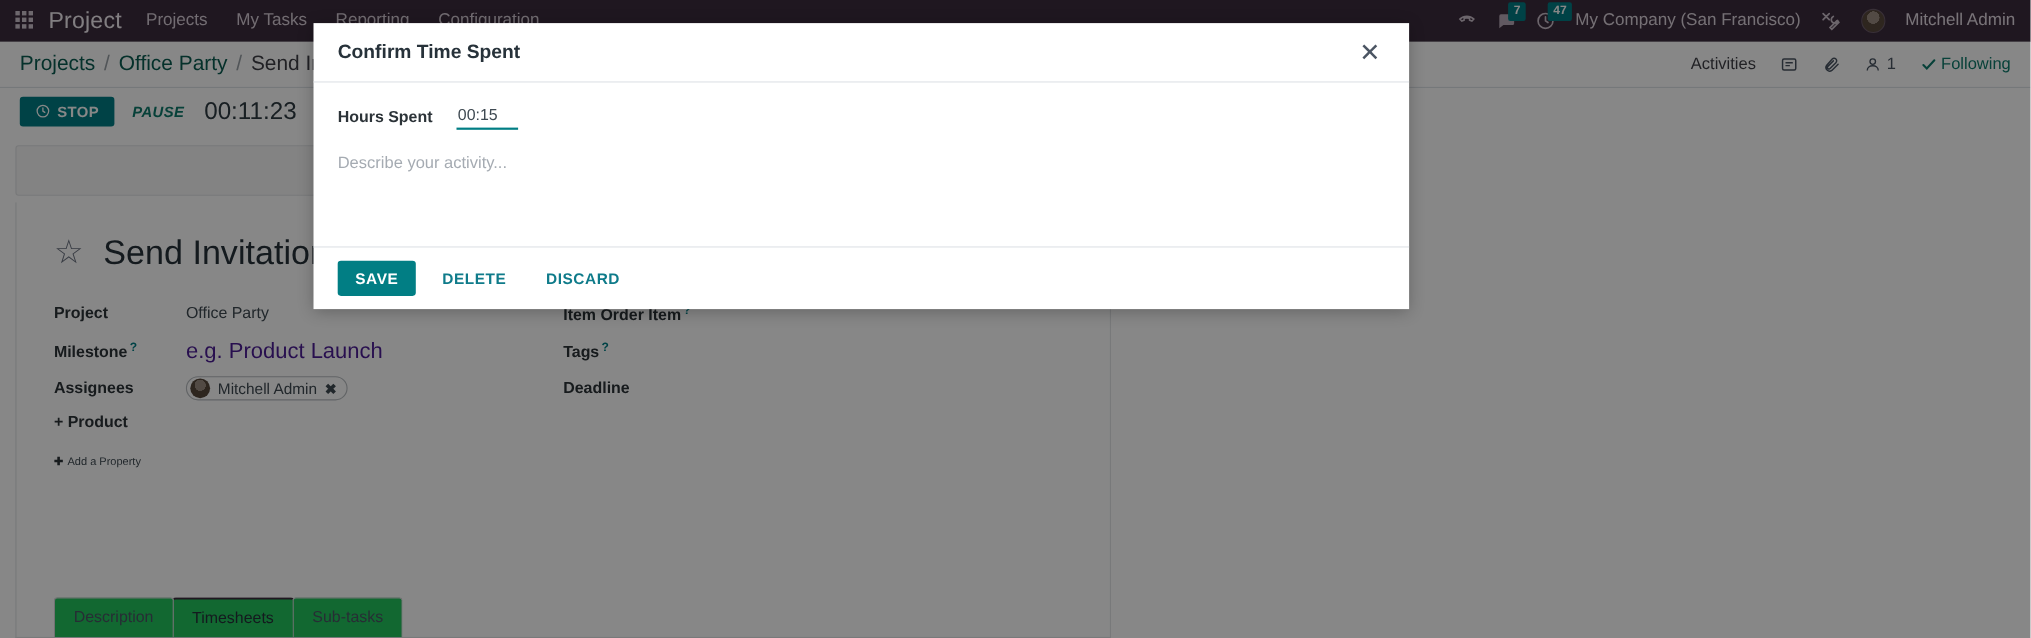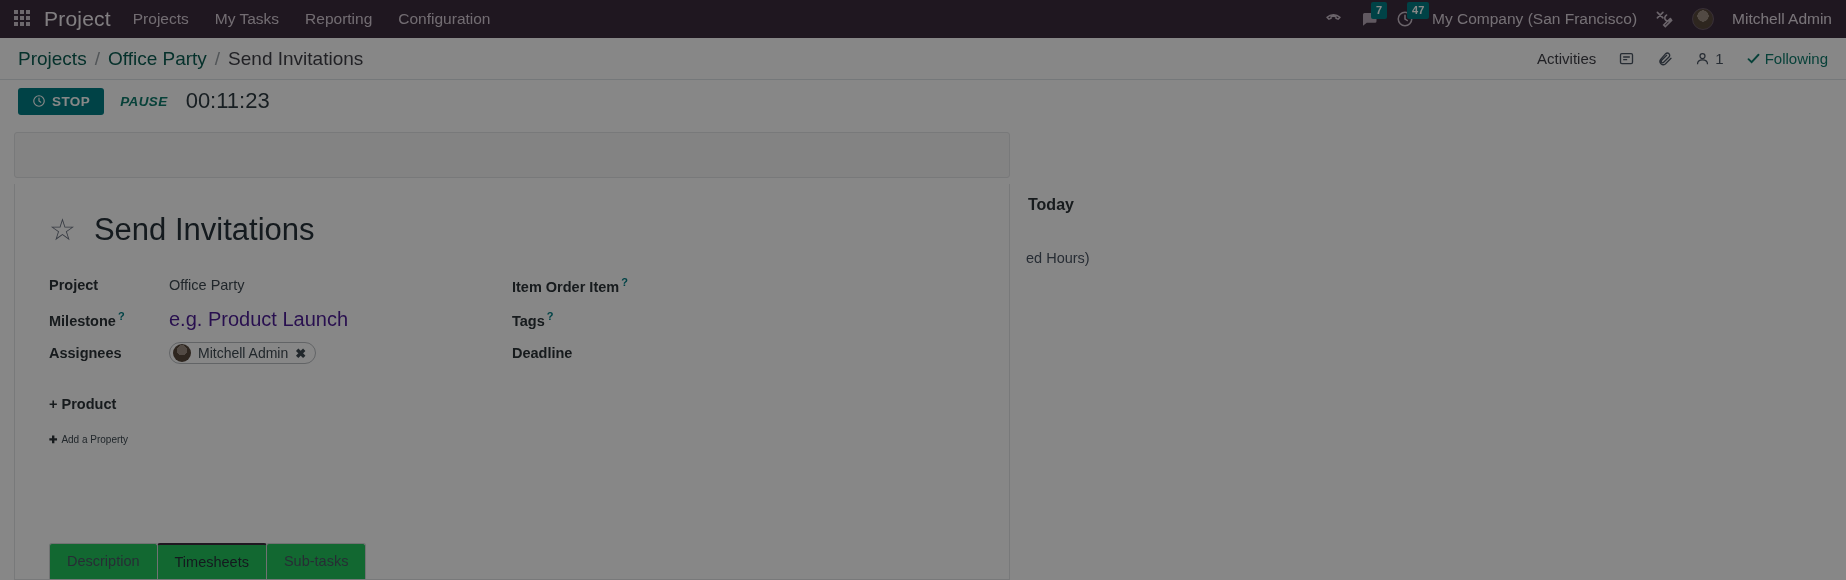--- a/index.html
+++ b/index.html
@@ -116,21 +116,21 @@
     display: inline-flex; align-items: center; gap: 7px;
     border: 1px solid #b9bdc1; border-radius: 11px;
     padding: 1px 9px 1px 3px; font-size: 14px; color: #3f4a52;
   }
   .chip-avatar {
     width: 18px; height: 18px; border-radius: 50%;
     background: radial-gradient(circle at 50% 35%, #9b8d80 0 34%, #57483c 35% 100%);
     display: inline-block;
   }
   .chip-x { color: #3f4a52; font-size: 13px; font-weight: 700; }
-  .add-product { font-size: 14.5px; font-weight: 700; color: #2c3338; margin-top: 26px; }
+  .add-product { font-size: 14.5px; font-weight: 700; color: #2c3338; margin-top: 6px; }
   .add-prop { font-size: 10px; color: #3f4a52; margin-top: 22px; }
   .add-prop b { color:#2c3338; margin-right: 4px; }
 
   .tabs { position: absolute; left: 34px; bottom: 0; display: flex; }
   .tab {
     border: 1px solid #d6d8da; border-bottom: none;
     padding: 9px 17px; font-size: 14.5px; color: #4b5563;
     background: #22c55e; border-radius: 3px 3px 0 0; margin-right: -1px;
   }
   .tab.active { border-top: 2px solid #3c2c3d; color: #27323a; }
@@ -362,14 +362,34 @@
     </div>
 
     <div class="chatter">
       <div class="chatter-head">Today</div>
       <div class="chatter-line">ed Hours)</div>
     </div>
   </div>
 
   <div class="backdrop"></div>
 
+  <div class="modal">
+    <div class="modal-header">
+      <span class="modal-title">Confirm Time Spent</span>
+      <span class="modal-close">✕</span>
+    </div>
+
+    <div class="modal-body">
+      <div class="mb-row">
+        <span class="mb-label">Hours Spent</span>
+        <input class="mb-input" value="00:15" style="">
+      </div>
+      <div class="mb-desc">Describe your activity...</div>
+    </div>
+
+    <div class="modal-footer">
+      <button class="btn-save">SAVE</button>
+      <button class="btn-flat">DELETE</button>
+      <button class="btn-flat">DISCARD</button>
+    </div>
+  </div>
 
 </div>
 
 </body></html>

